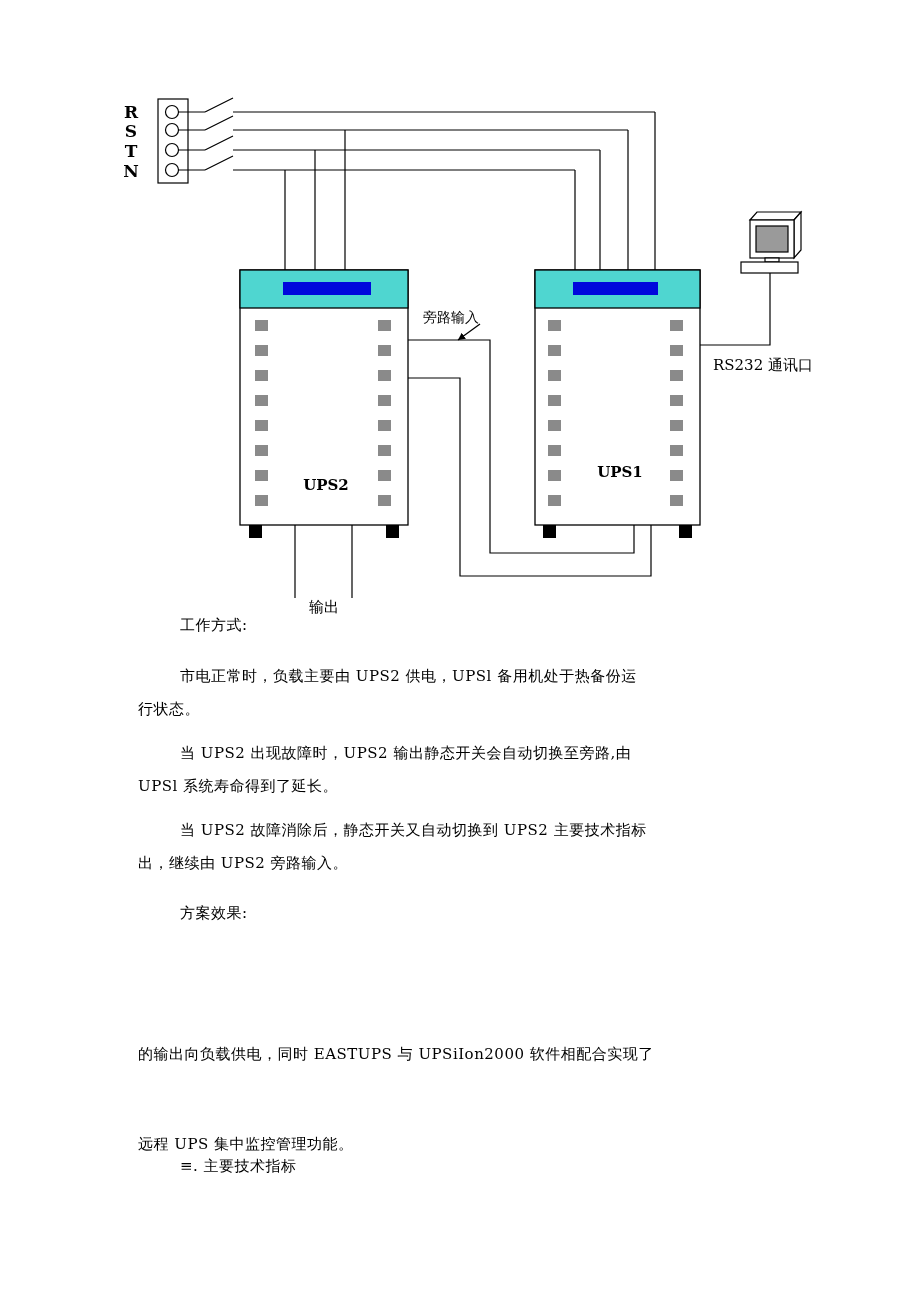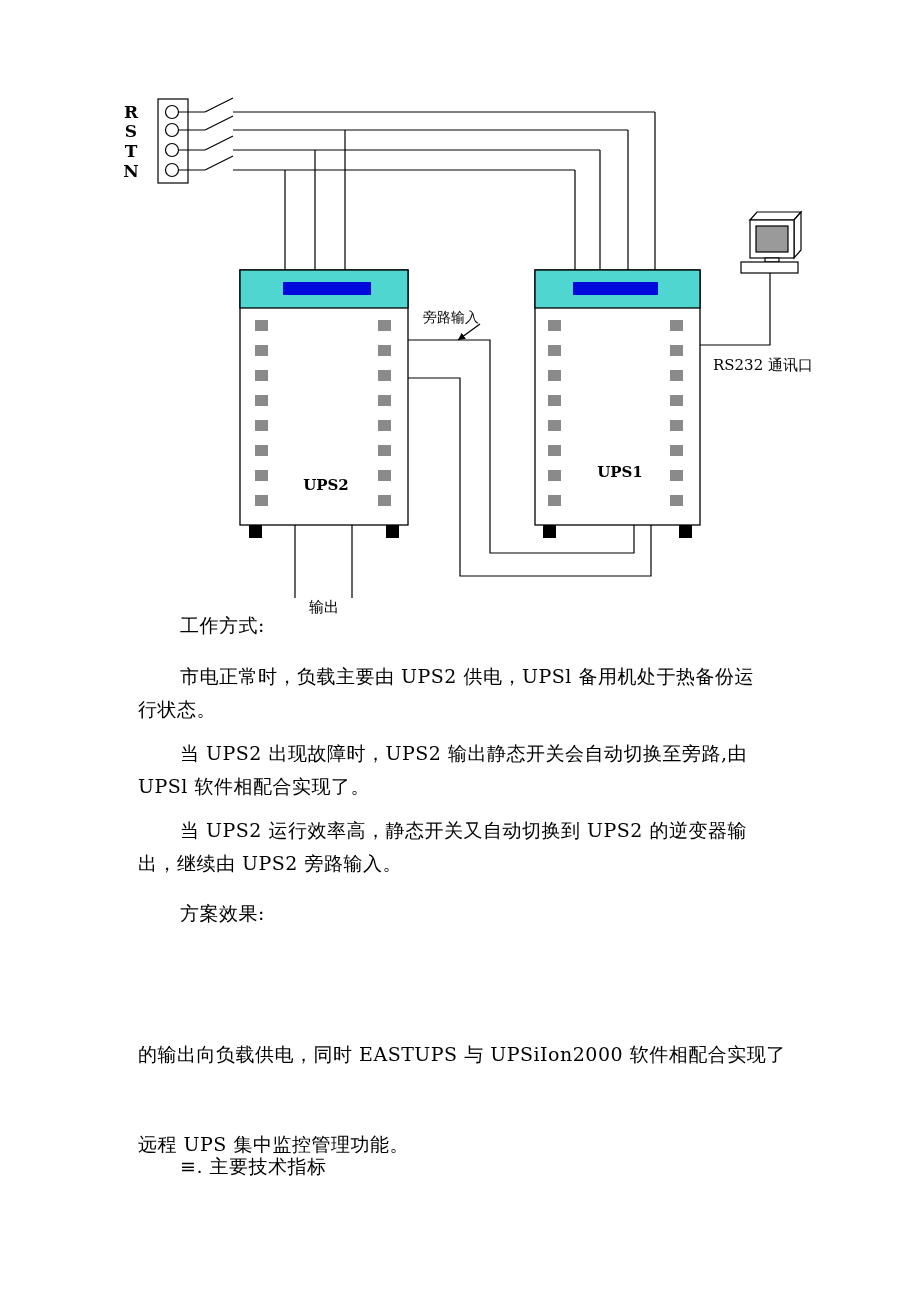--- a/index.html
+++ b/index.html
@@ -1,19 +1,19 @@
 <!DOCTYPE html>
 <html><head>
 <meta charset="utf-8">
 <style>
   html,body{margin:0;padding:0;background:#fff;}
   #page{position:relative;width:920px;height:1301px;background:#fff;overflow:hidden;
         font-family:"DejaVu Serif","Liberation Serif",serif;color:#000;}
   #diagram-svg{position:absolute;left:0;top:0;}
-  .para{position:absolute;left:138px;width:660px;font-size:19px;line-height:33px;letter-spacing:0.5px;}
+  .para{position:absolute;left:138px;width:660px;font-size:15px;line-height:33px;letter-spacing:0.5px;}
   .line{display:block;}
   .ind{padding-left:42px;}
   text{font-family:"DejaVu Serif","Liberation Serif",serif;}
 </style>
 </head>
 <body>
 
 <div id="page">
 
   <svg id="diagram-svg" width="920" height="615" viewBox="0 0 920 615">
@@ -115,25 +115,25 @@
     <span class="line ind">工作方式:</span>
   </div>
 
   <div class="para" style="top:660px">
     <span class="line ind">市电正常时，负载主要由 UPS2 供电，UPSl 备用机处于热备份运</span>
     <span class="line">行状态。</span>
   </div>
 
   <div class="para" style="top:737px">
     <span class="line ind">当 UPS2 出现故障时，UPS2 输出静态开关会自动切换至旁路,由</span>
-    <span class="line">UPSl 软件相配合实现了。</span>
+    <span class="line">UPSl 系统寿命得到了延长。</span>
   </div>
 
   <div class="para" style="top:814px">
-    <span class="line ind">当 UPS2 运行效率高，静态开关又自动切换到 UPS2 的逆变器输</span>
+    <span class="line ind">当 UPS2 故障消除后，静态开关又自动切换到 UPS2 主要技术指标</span>
     <span class="line">出，继续由 UPS2 旁路输入。</span>
   </div>
 
   <div class="para" style="top:897px">
     <span class="line ind">方案效果:</span>
   </div>
 
 
   <div class="para" style="top:1038px">
     <span class="line">的输出向负载供电，同时 EASTUPS 与 UPSiIon2000 软件相配合实现了</span>

